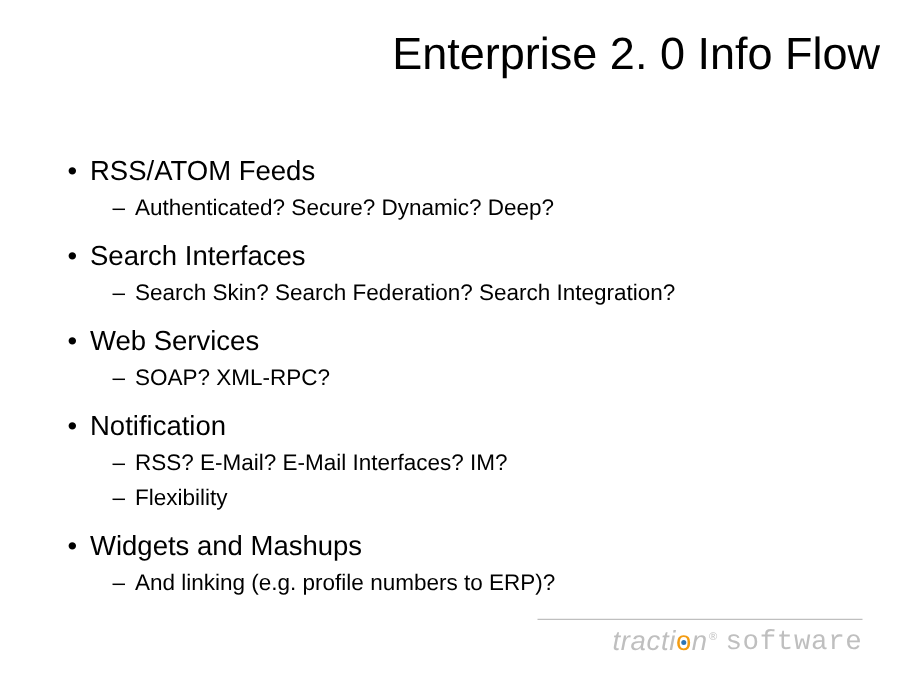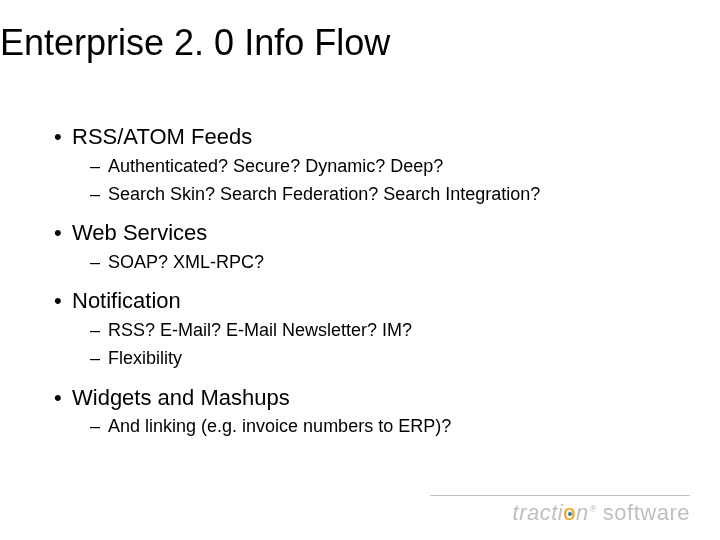--- a/index.html
+++ b/index.html
@@ -16,21 +16,21 @@
     position: relative;
     width: 720px;
     height: 540px;
     box-sizing: border-box;
   }
   .title {
     position: absolute;
     top: 22px;
     left: 0;
     right: 16px;
-    text-align: left;
+    text-align: right;
     font-size: 36px;
     font-weight: 400;
   }
   .content {
     position: absolute;
     top: 110px;
     left: 54px;
     right: 40px;
   }
   .lvl1 {
@@ -114,36 +114,37 @@
 
 <div class="slide">
 
   <div class="title">Enterprise 2. 0 Info Flow</div>
 
   <div class="content">
 
     <div class="lvl1"><span>RSS/ATOM Feeds</span></div>
     <div class="lvl2"><span>Authenticated? Secure? Dynamic? Deep?</span></div>
 
+    <div class="lvl1"><span>Search Interfaces</span></div>
     <div class="lvl2"><span>Search Skin? Search Federation? Search Integration?</span></div>
 
     <div class="lvl1"><span>Web Services</span></div>
     <div class="lvl2"><span>SOAP? XML-RPC?</span></div>
 
     <div class="lvl1"><span>Notification</span></div>
-    <div class="lvl2"><span>RSS? E-Mail? E-Mail Newsletter? IM?</span></div>
+    <div class="lvl2"><span>RSS? E-Mail? E-Mail Interfaces? IM?</span></div>
     <div class="lvl2"><span>Flexibility</span></div>
 
     <div class="lvl1"><span>Widgets and Mashups</span></div>
-    <div class="lvl2"><span>And linking (e.g. invoice numbers to ERP)?</span></div>
+    <div class="lvl2"><span>And linking (e.g. profile numbers to ERP)?</span></div>
 
   </div>
 
   <div class="logo-line"></div>
 
   <div class="footer-logo">
     <span class="logo-word">
       <span>tracti</span><span class="color-o">o</span><span>n</span><span class="logo-reg">®</span>
     </span>
-    <span class="logo-word" style="font-style:normal;">software</span>
+    <span class="logo-word" style="font-style:normal;font-family:Liberation Mono, monospace;">software</span>
   </div>
 
 </div>
 
 </body></html>

